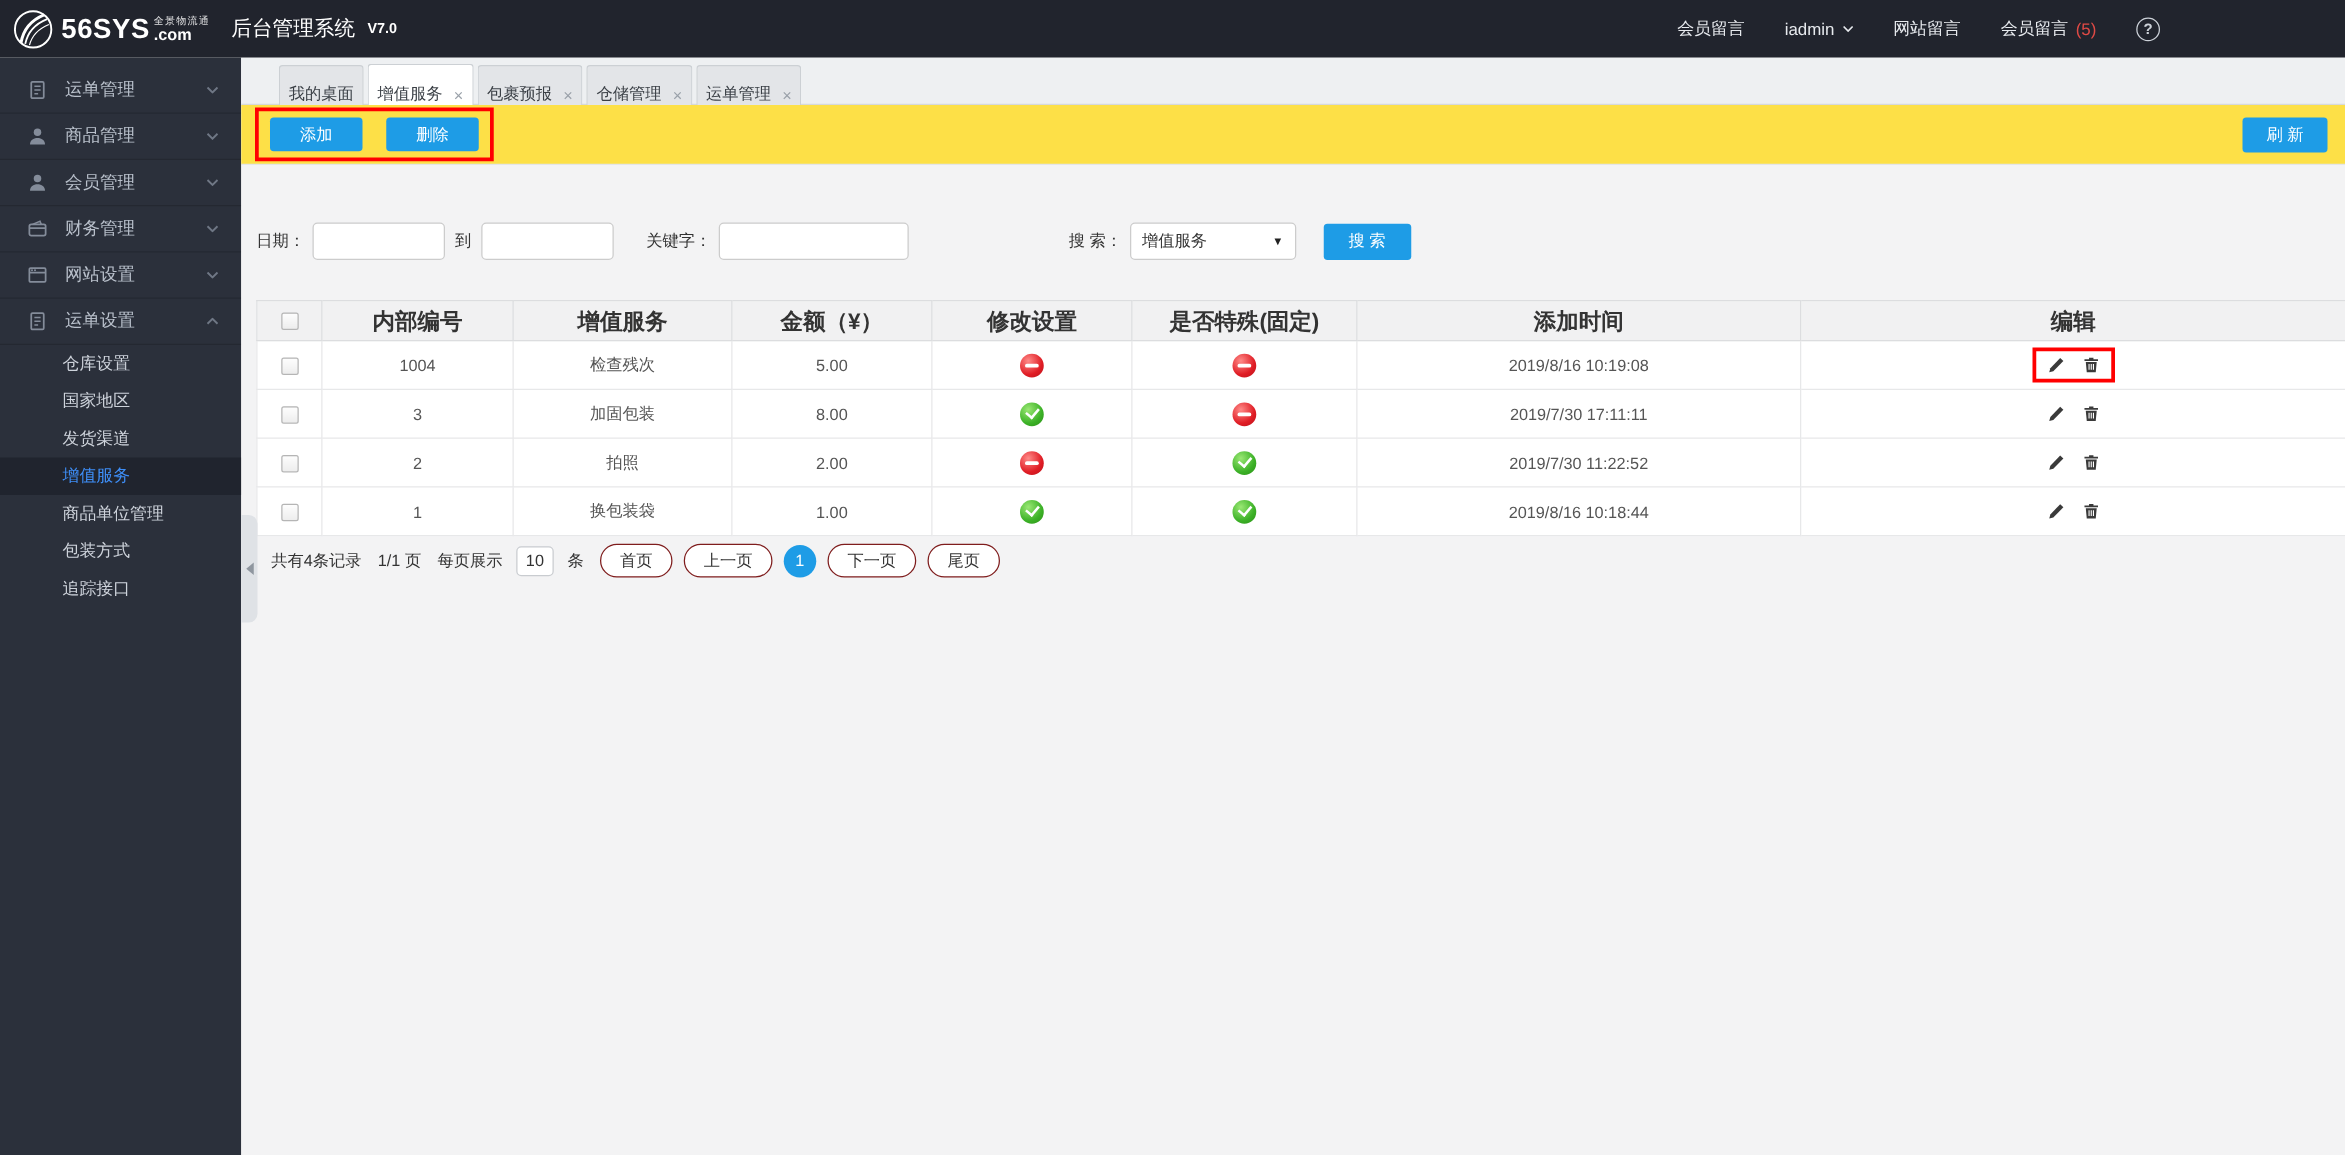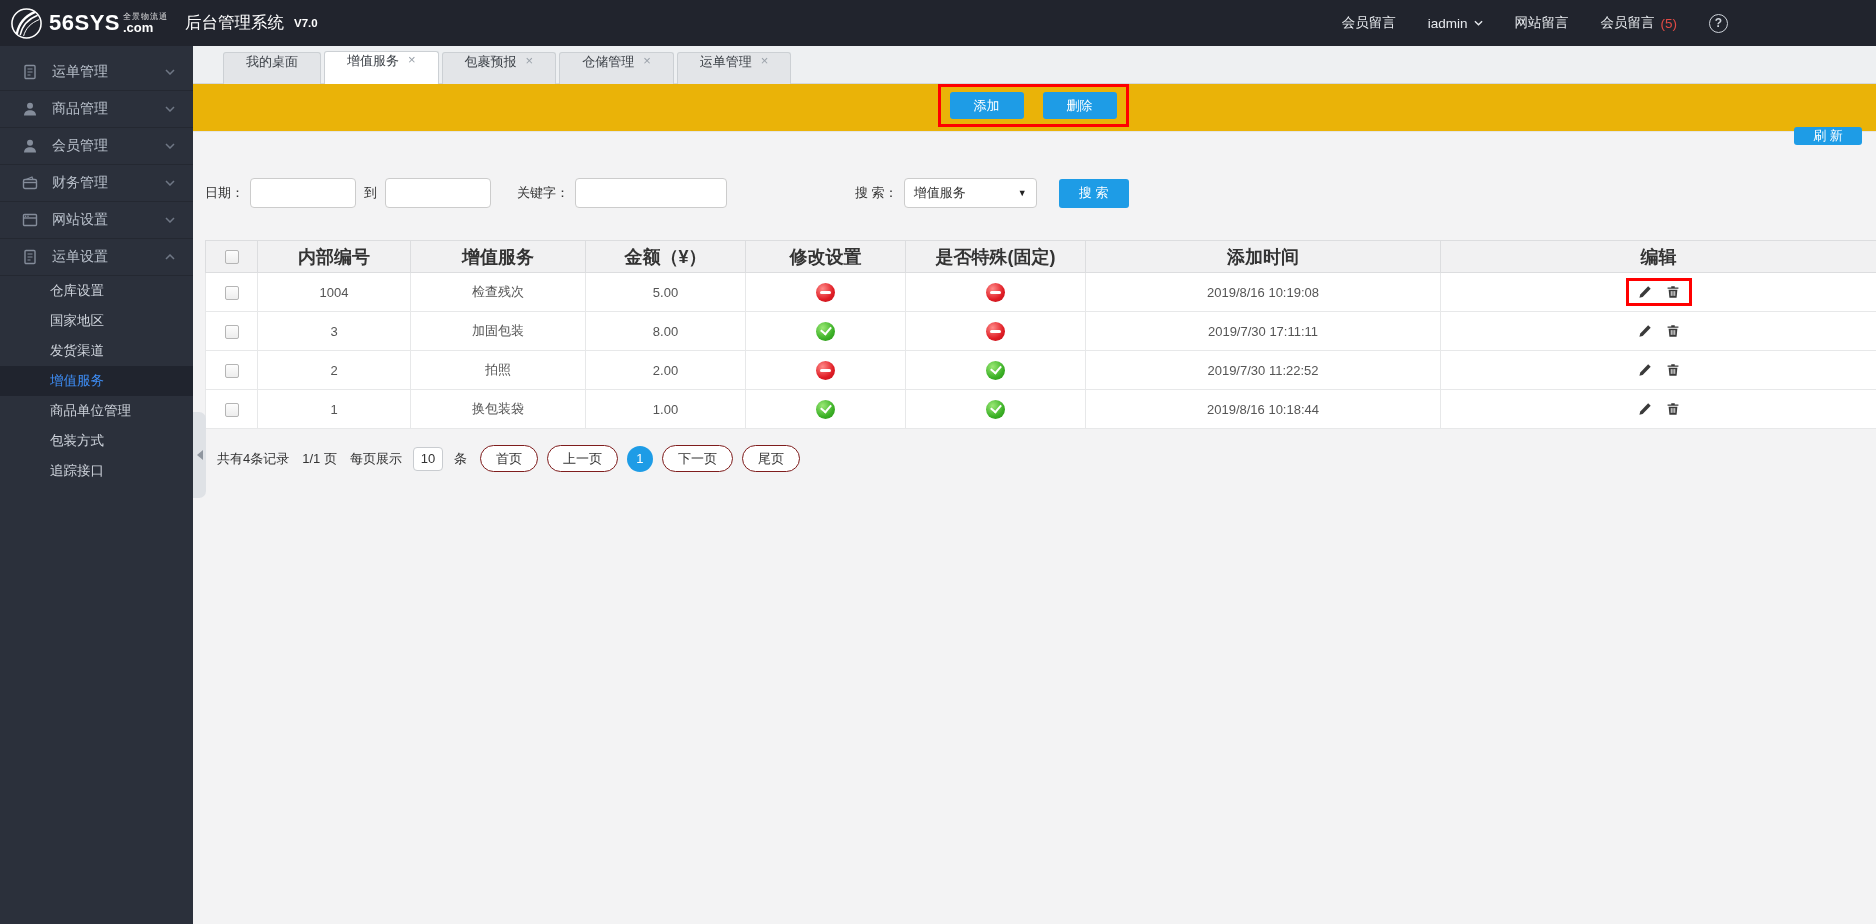--- a/index.html
+++ b/index.html
@@ -40,28 +40,28 @@
   .collapse-handle { position:absolute; left:193px; top:412px; width:13px; height:86px;
                      background:#dfe2e6; border-radius:0 7px 7px 0; display:flex;
                      align-items:center; justify-content:center; cursor:pointer; z-index:2; }
   .collapse-handle i { width:0; height:0; border-top:5px solid transparent;
                        border-bottom:5px solid transparent; border-right:6px solid #8f969f; }
 
   
   .main { position:absolute; left:193px; top:46px; right:0; bottom:0; background:#f3f3f4; }
   .tabbar { height:38px; background:#eef0f2; border-bottom:1px solid #d6d9dc;
             display:flex; align-items:flex-end; padding-left:30px; gap:3px; }
-  .tab { height:32px; display:flex; align-items:flex-start; padding:0 22px; background:#e3e5e8;
+  .tab { height:32px; display:flex; align-items:flex-end; padding:0 7px; background:#e3e5e8;
          border:1px solid #ccd0d4; border-bottom:none; border-radius:3px 3px 0 0;
          font-size:13px; color:#3a3f45; margin-bottom:-1px; cursor:pointer; white-space:nowrap; }
   .tab.active { background:#fff; height:33px; }
   .tab .x { margin-left:9px; color:#9aa1a9; font-size:13px; cursor:pointer; }
 
-  .toolbar { height:48px; background:#eab308; border-bottom:1px solid #e4e5e7;
-             display:flex; align-items:center; padding:0 14px 0 11px;flex-direction:column; }
+  .toolbar { height:48px; background:#fde047; border-bottom:1px solid #e4e5e7;
+             display:flex; align-items:center; padding:0 14px 0 11px; }
   .annot-wrap { border:3px solid #ff0000; padding:5px 9px; display:flex; gap:19px; align-items:center; }
   .btn { width:74px; height:27px; background:#1e9ce6; color:#fff; border:none; border-radius:3px;
          font-size:13px; cursor:pointer; font-family:inherit; }
   .btn-refresh { margin-left:auto; width:68px; height:28px; }
 
   .filters { margin:46px 0 0 12px; display:flex; align-items:center; font-size:13px; color:#333; }
   .filters input[type=text] { height:30px; border:1px solid #ccc; border-radius:4px;
             background:#fff; padding:0 8px; font-family:inherit; font-size:13px; }
   .inp-date { width:106px; }
   .inp-kw { width:152px; }
@@ -92,21 +92,21 @@
   .status-yes::after { content:""; position:absolute; left:5px; top:4px; width:8px; height:5px;
             border-left:2.5px solid #fff; border-bottom:2.5px solid #fff; transform:rotate(-50deg); }
   .edit-wrap { display:inline-flex; align-items:center; gap:14px; padding:4px 9px;
                border:3px solid transparent; vertical-align:middle; }
   .edit-wrap.annotated { border-color:#ff0000; }
   .icon-btn { display:flex; cursor:pointer; }
   .icon-btn svg { width:14px; height:14px; display:block; }
   .time-cell { color:#666; }
 
   
-  .pager { display:flex; align-items:center; margin:16px 0 0 24px; font-size:13px; color:#333; gap:9px; }
+  .pager { display:flex; align-items:center; margin:6px 0 0 24px; font-size:13px; color:#333; gap:9px; }
   .pager .txt { margin-right:4px; white-space:nowrap; }
   .pill { height:27px; padding:0 15px; border:1px solid #7f1d1d; border-radius:14px; background:#fff;
           font-size:13px; color:#333; display:flex; align-items:center; cursor:pointer; white-space:nowrap; }
   .page-current { width:26px; height:26px; border-radius:50%; background:#1e9ce6; color:#fff;
           display:flex; align-items:center; justify-content:center; font-size:13px; cursor:default; }
   .perpage { width:30px; height:24px; border:1px solid #c9ccd0; border-radius:4px; background:#fff;
           display:flex; align-items:center; justify-content:center; margin:0 2px; cursor:text; }
 </style>
 </head>
 <body>

